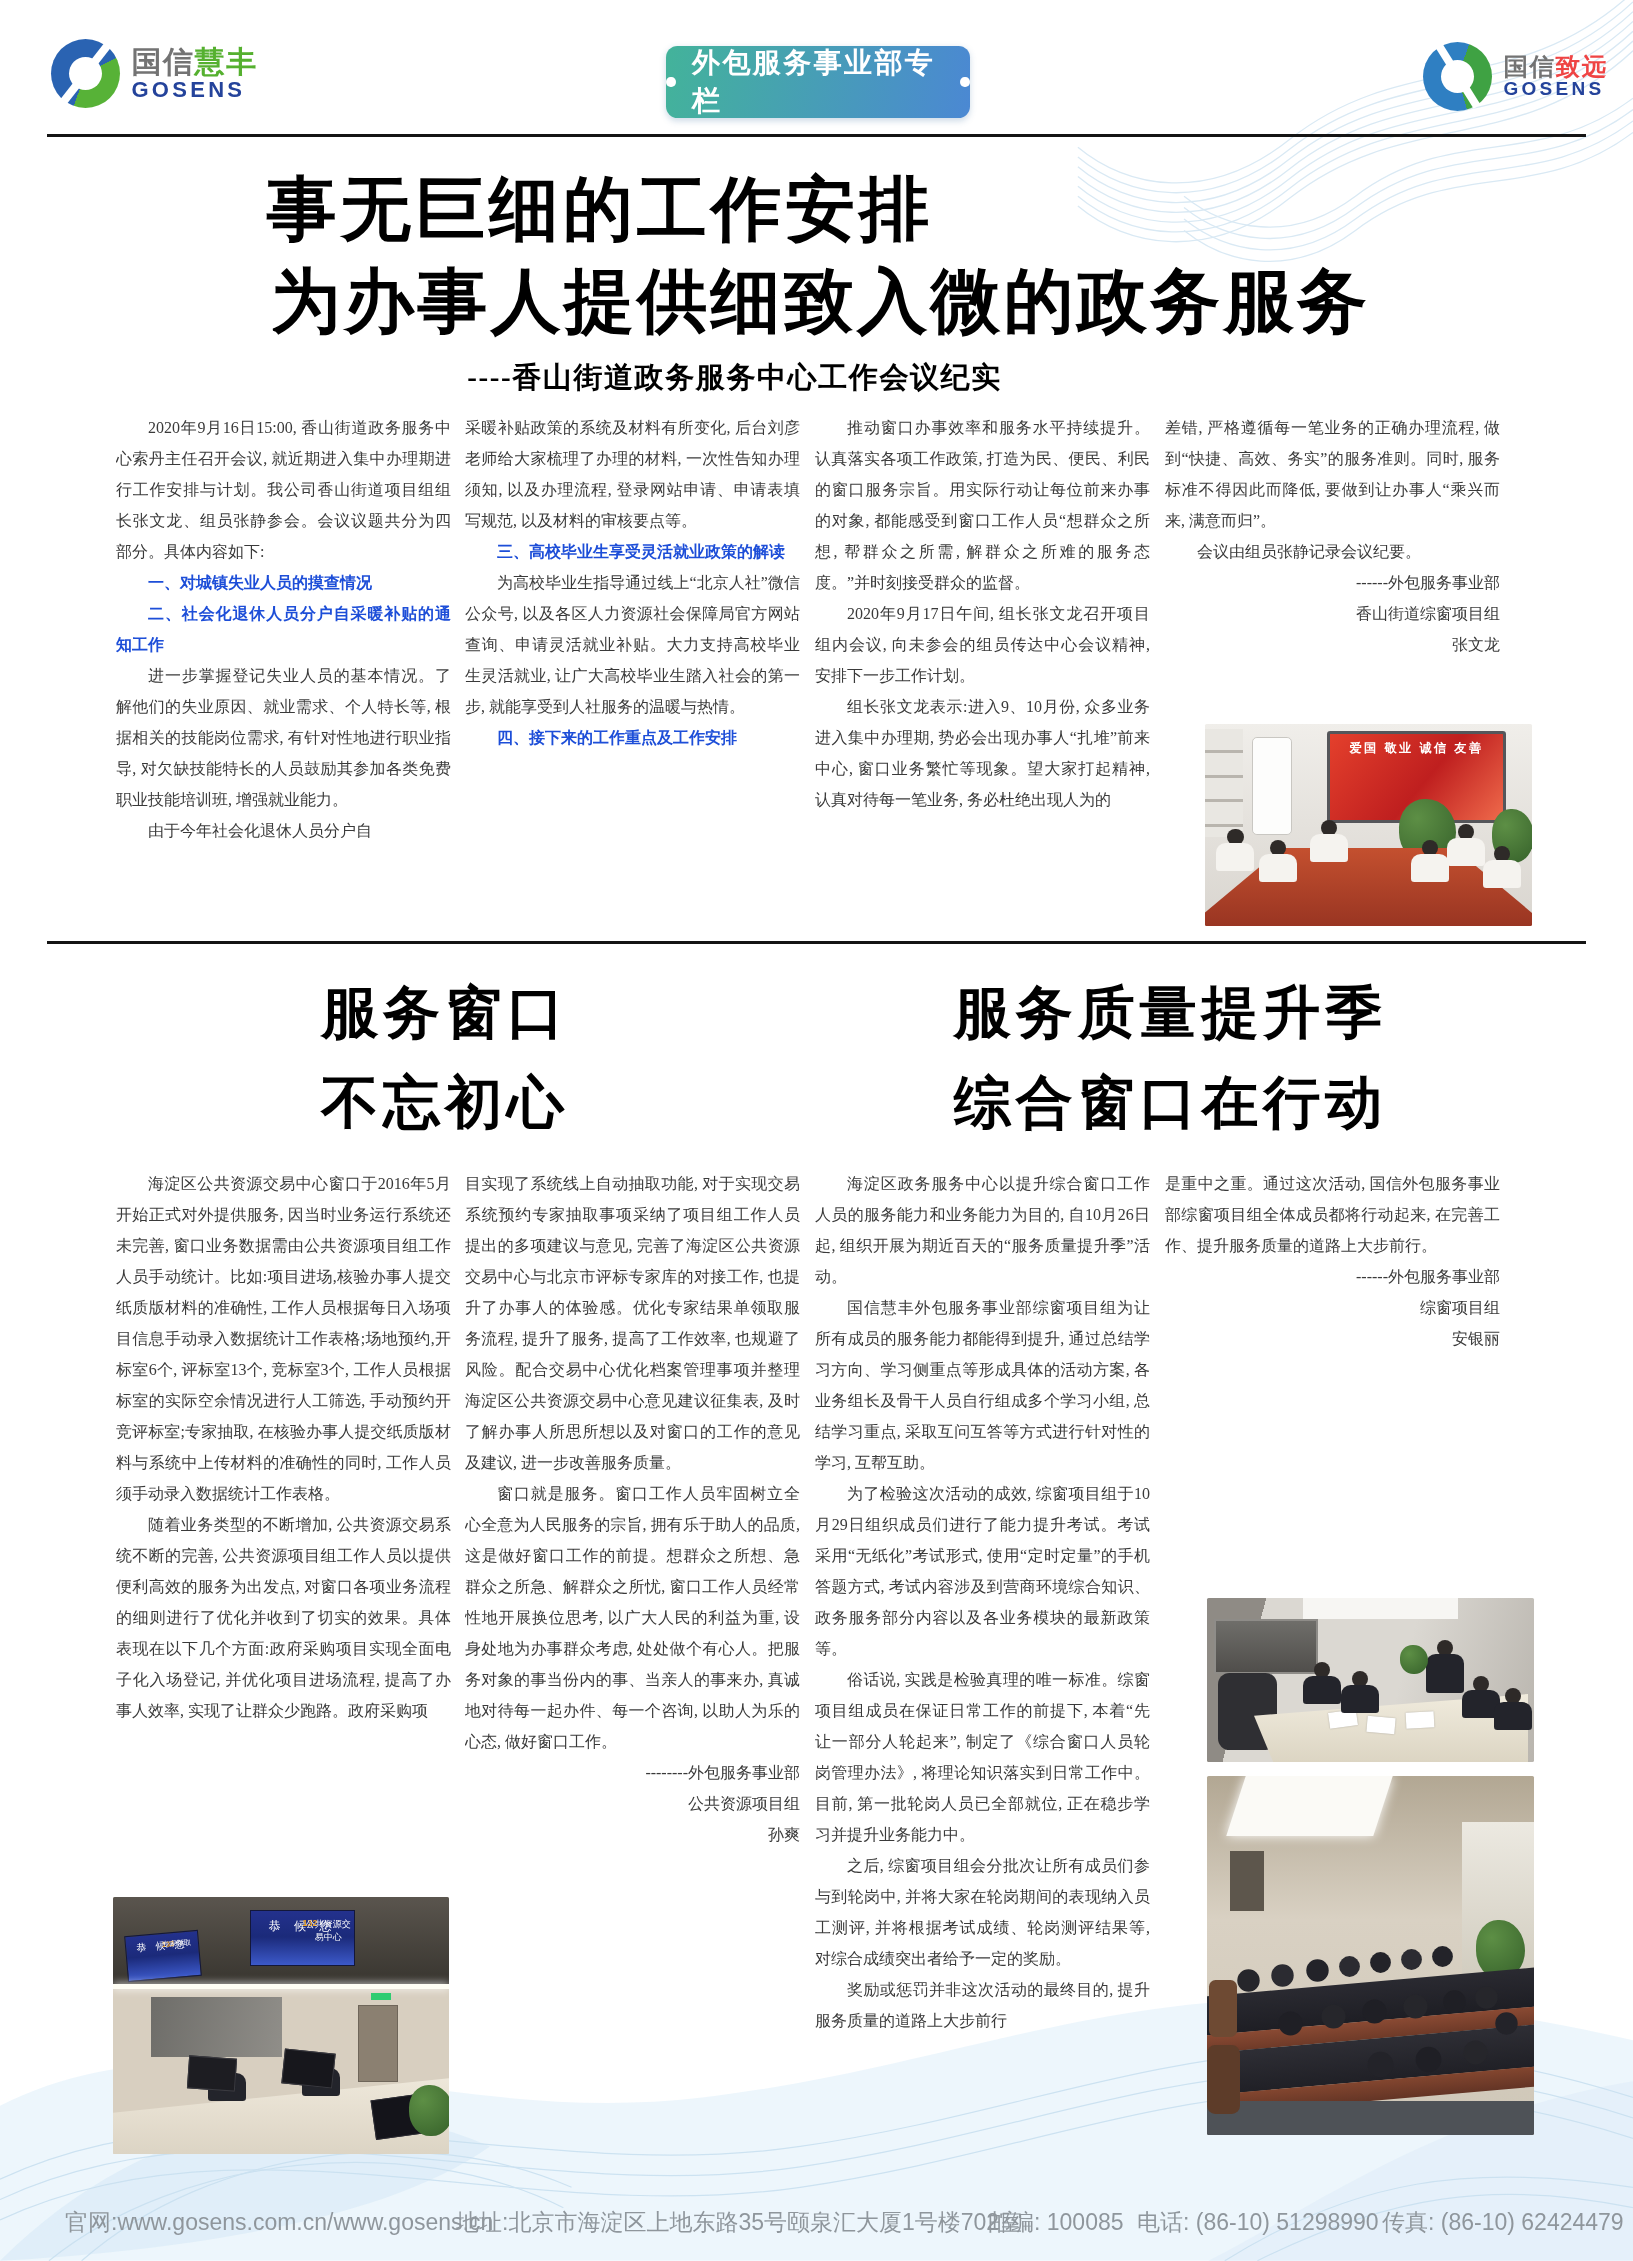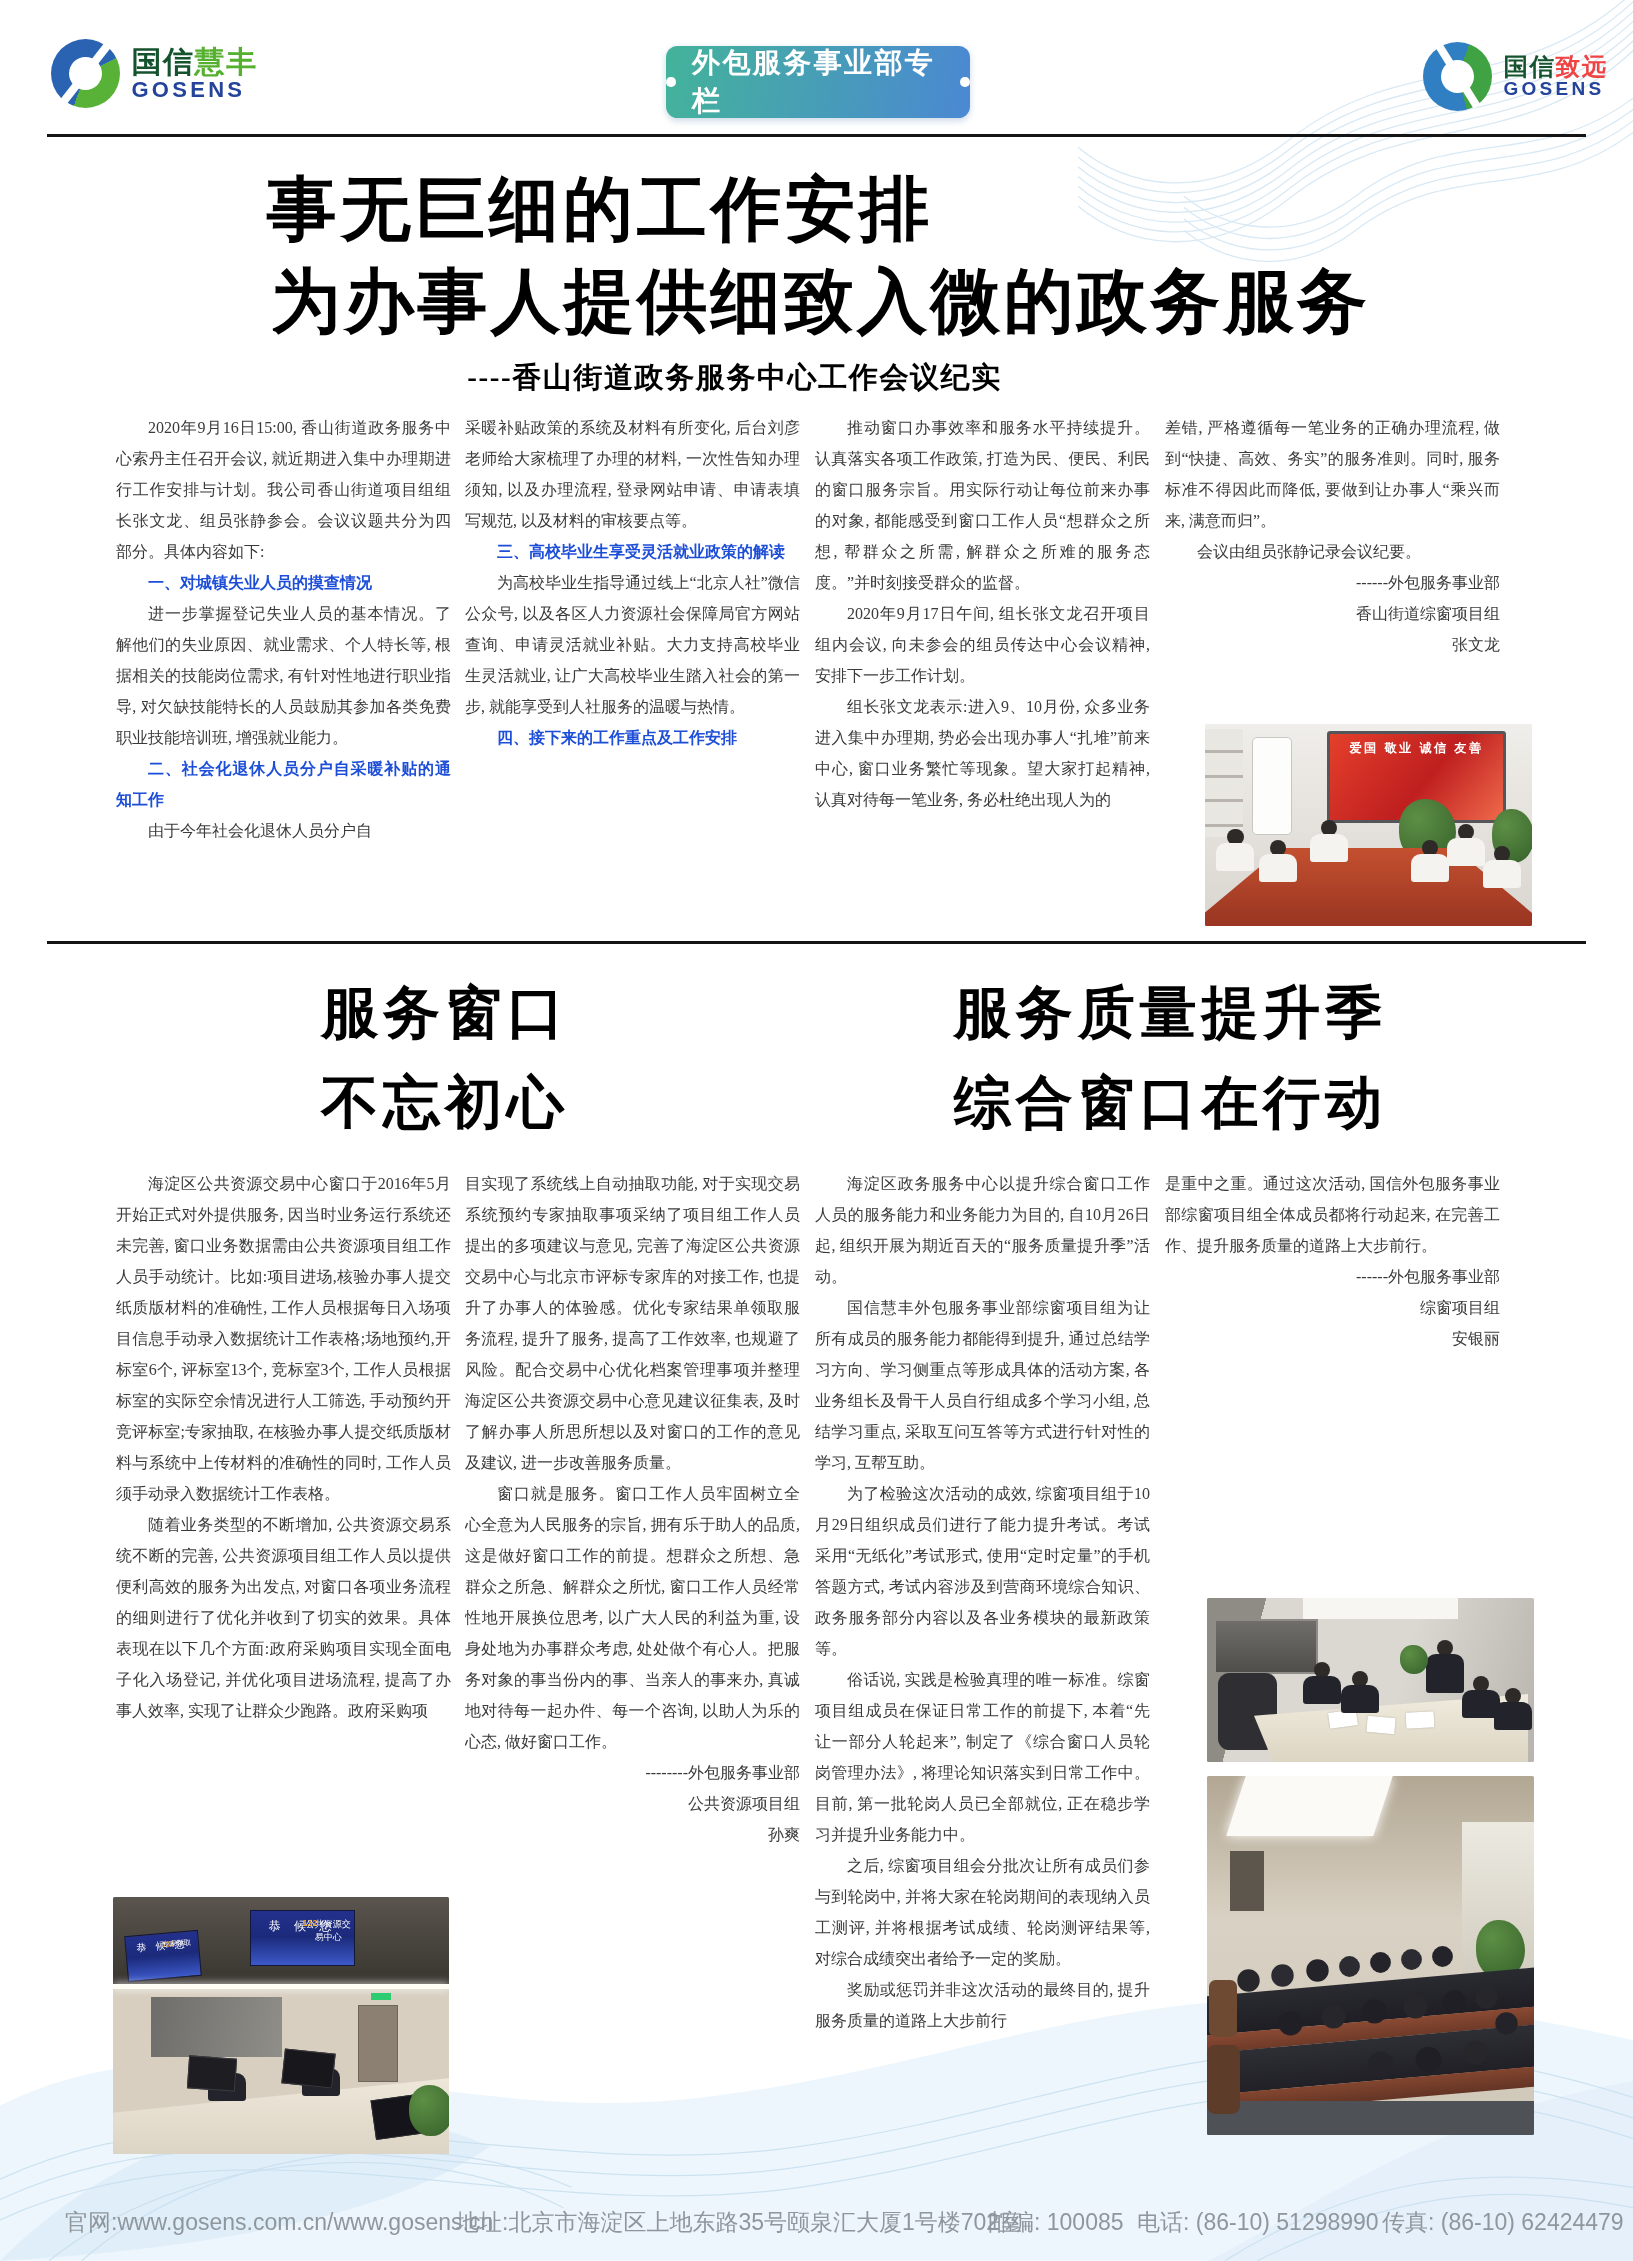--- a/index.html
+++ b/index.html
@@ -11,21 +11,21 @@
   
   .logo{display:flex;align-items:center;gap:11.4px;}
   .logo-mark{width:69px;height:69px;border-radius:50%;position:relative;}
   .logo-mark .donut{position:absolute;inset:0;border-radius:50%;}
   .logo-mark .hole{position:absolute;left:18px;top:18px;width:33px;height:33px;border-radius:50%;background:#fff;}
   .logo-mark .slash{position:absolute;left:31px;top:-1.6px;width:8.2px;height:72px;background:#fff;transform:rotate(38deg);}
   .logo-left-mark .donut{background:conic-gradient(from 200deg,#2a63b2 0 62%,#57b237 62% 100%);}
   .logo-right-mark .donut{background:conic-gradient(from 20deg,#3fa243 0 40%,#2f7fc2 40% 100%);}
   .logo-text{display:flex;flex-direction:column;line-height:1.05;font-family:"Liberation Sans",sans-serif;}
   .logo-cn{font-size:30px;font-weight:bold;letter-spacing:1.6px;}
-  .logo-cn .c1{color:#14532d;margin-top:40px;} .logo-cn .c2{color:#55b02f;}
+  .logo-cn .c1{color:#737373;margin-top:40px;} .logo-cn .c2{color:#55b02f;}
   .logo-right .logo-cn{font-size:24.5px;}
   .logo-right .logo-cn .c2{color:#ef4444;text-align:center;}
   .logo-en{font-size:22px;color:#24439b;letter-spacing:3.3px;font-weight:bold;}
   .logo-right .logo-en{font-size:19px;}
   .badge{position:absolute;left:666px;top:46px;width:304px;height:72px;border-radius:11.4px;
          background:linear-gradient(100deg,#43b39a,#4b88d3);display:flex;align-items:center;justify-content:center;gap:16.3px;
          box-shadow:0 2.4px 6.5px rgba(60,110,160,.25);}
   .badge-dot{width:10.6px;height:10.6px;border-radius:50%;background:#ffffff;}
   .badge-label{color:#ffffff;font-size:28px;font-weight:bold;letter-spacing:2.4px;font-family:"Liberation Sans",sans-serif;}
   .rule{position:absolute;left:47px;width:1539px;height:3.3px;background:#141414;z-index:2;}
@@ -198,22 +198,22 @@
 
   <div class="rule" style="top:134px;"></div>
 
   <div class="hline t1">事无巨细的工作安排</div>
   <div class="hline t2">为办事人提供细致入微的政务服务</div>
   <div class="hline tsub">----香山街道政务服务中心工作会议纪实</div>
 
   <div class="col a1c1">
       <div class="blk blk-p">2020年9月16日15:00, 香山街道政务服务中心索丹主任召开会议, 就近期进入集中办理期进行工作安排与计划。我公司香山街道项目组组长张文龙、组员张静参会。会议议题共分为四部分。具体内容如下:</div>
       <div class="blk blk-h">一、对城镇失业人员的摸查情况</div>
+      <div class="blk blk-h">二、社会化退休人员分户自采暖补贴的通知工作</div>
       <div class="blk blk-p">进一步掌握登记失业人员的基本情况。了解他们的失业原因、就业需求、个人特长等, 根据相关的技能岗位需求, 有针对性地进行职业指导, 对欠缺技能特长的人员鼓励其参加各类免费职业技能培训班, 增强就业能力。</div>
-      <div class="blk blk-h">二、社会化退休人员分户自采暖补贴的通知工作</div>
       <div class="blk blk-p">由于今年社会化退休人员分户自</div>
     </div>
   <div class="col a1c2">
       <div class="blk blk-p noindent">采暖补贴政策的系统及材料有所变化, 后台刘彦老师给大家梳理了办理的材料, 一次性告知办理须知, 以及办理流程, 登录网站申请、申请表填写规范, 以及材料的审核要点等。</div>
       <div class="blk blk-h">三、高校毕业生享受灵活就业政策的解读</div>
       <div class="blk blk-p">为高校毕业生指导通过线上“北京人社”微信公众号, 以及各区人力资源社会保障局官方网站查询、申请灵活就业补贴。大力支持高校毕业生灵活就业, 让广大高校毕业生踏入社会的第一步, 就能享受到人社服务的温暖与热情。</div>
       <div class="blk blk-h">四、接下来的工作重点及工作安排</div>
     </div>
   <div class="col a1c3">
       <div class="blk blk-p">推动窗口办事效率和服务水平持续提升。认真落实各项工作政策, 打造为民、便民、利民的窗口服务宗旨。用实际行动让每位前来办事的对象, 都能感受到窗口工作人员“想群众之所想, 帮群众之所需, 解群众之所难的服务态度。”并时刻接受群众的监督。</div>

